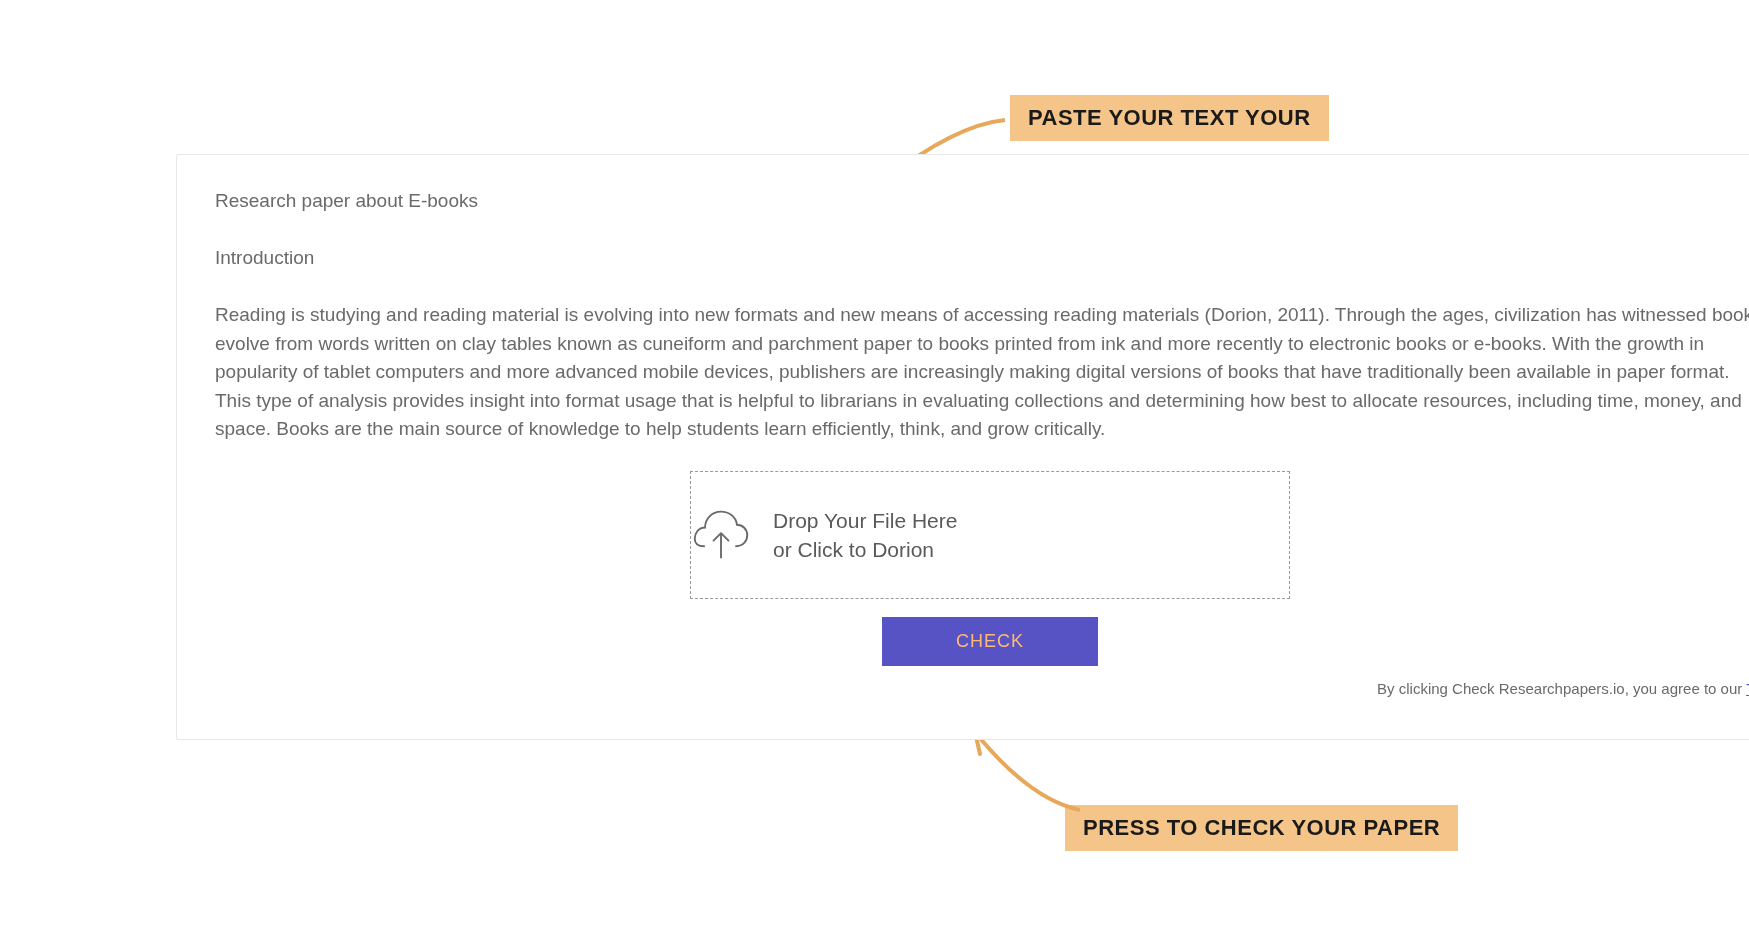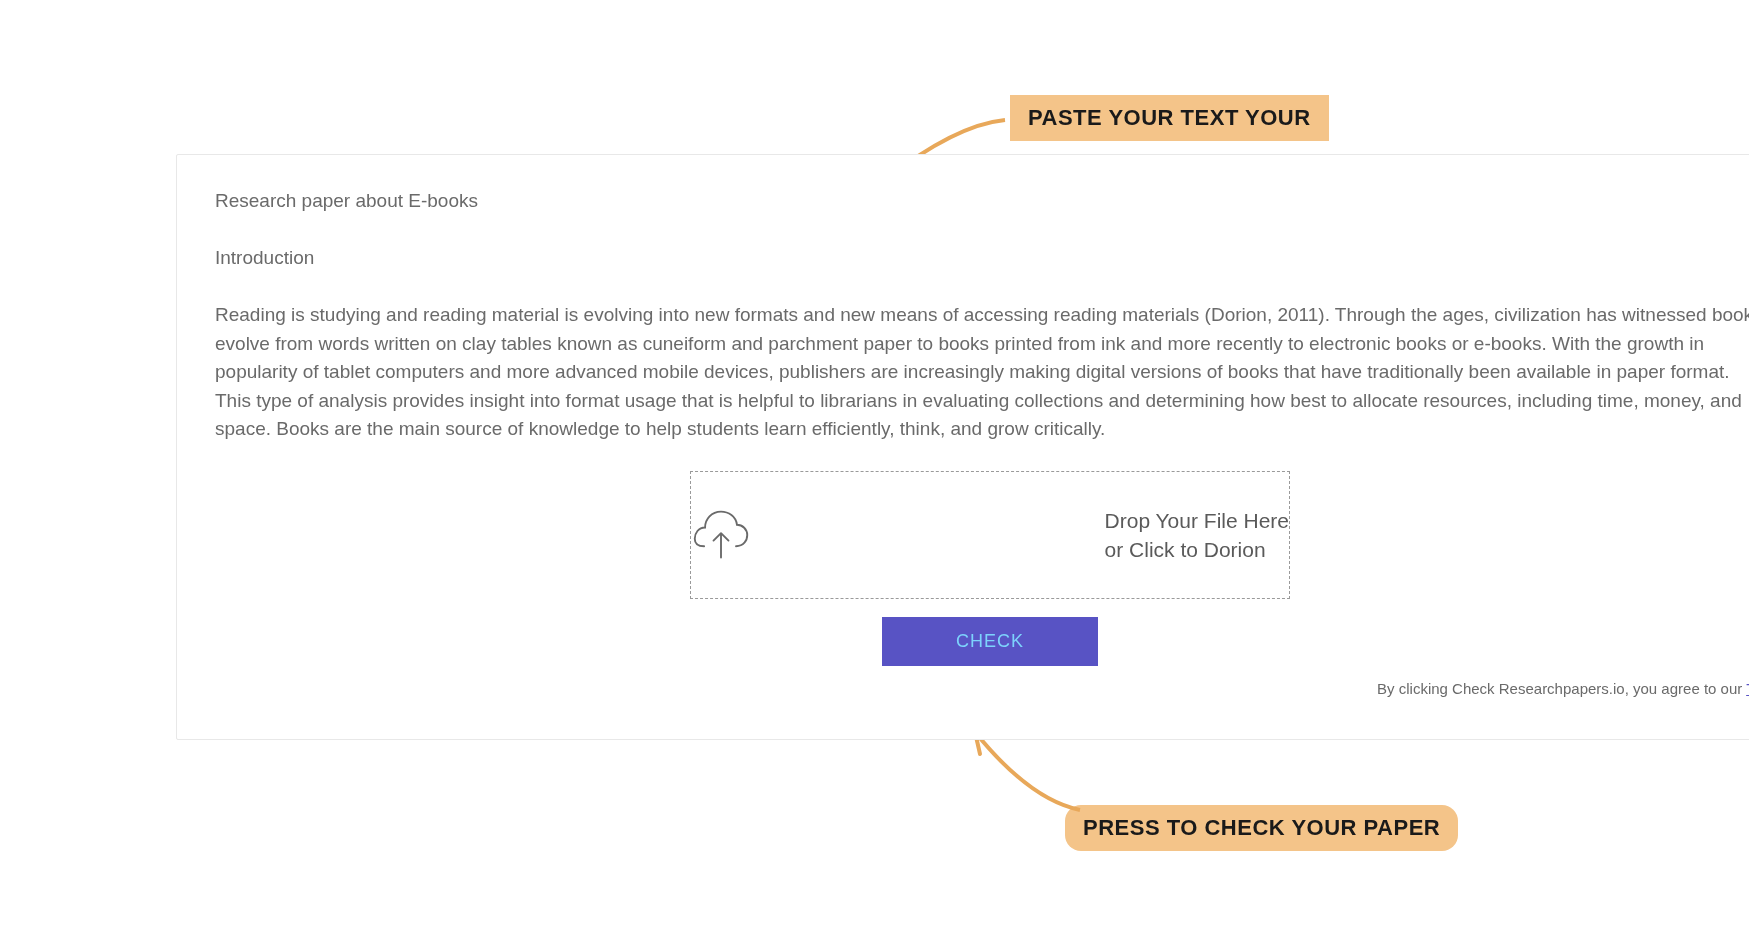--- a/index.html
+++ b/index.html
@@ -28,21 +28,20 @@
       top: 95px;
       left: 1010px;
     }
     .annotation-upload {
       top: 608px;
       left: 190px;
     }
     .annotation-check {
       top: 805px;
       left: 1065px;
-      border-radius: 16px;
     }
     .arrow {
       position: absolute;
       pointer-events: none;
     }
     .card {
       position: absolute;
       top: 154px;
       left: 176px;
       width: 1628px;
@@ -86,40 +85,40 @@
       font-size: 16px;
       padding: 16px 0 10px 0;
     }
     .dropzone {
       width: 600px;
       height: 128px;
       margin: 0 auto 18px auto;
       border: 1px dashed #9a9a9a;
       display: flex;
       align-items: center;
-      justify-content: space-between;
+      justify-content: flex-start;
       gap: 22px;
       cursor: pointer;
     }
     .cloud-icon {
       width: 60px;
       height: 54px;
     }
     .dropzone-text {
       color: #5a5a5a;
       font-size: 21px;
       line-height: 1.4;
     }
     .check-button {
       display: block;
       width: 216px;
       margin: 4px auto 14px auto;
       padding: 14px 0;
       background: #5853c4;
-      color: #7dd3fc;
+      color: #fdba74;
       font-size: 18px;
       letter-spacing: 1px;
       border: none;
       cursor: pointer;
       text-align: center;
       font-family: inherit;
     }
     .terms-line {
       text-align: right;
       color: #6a6a6a;

